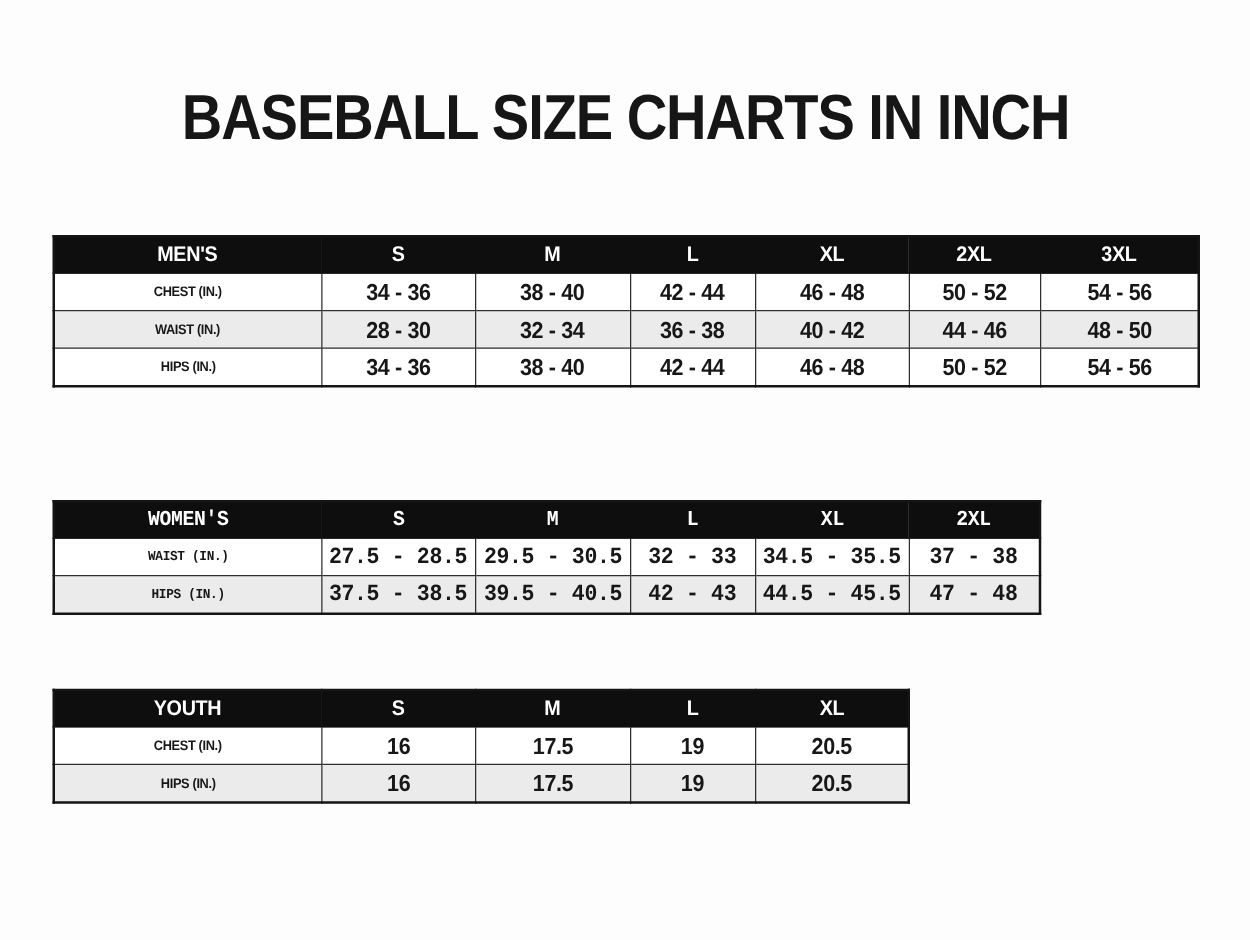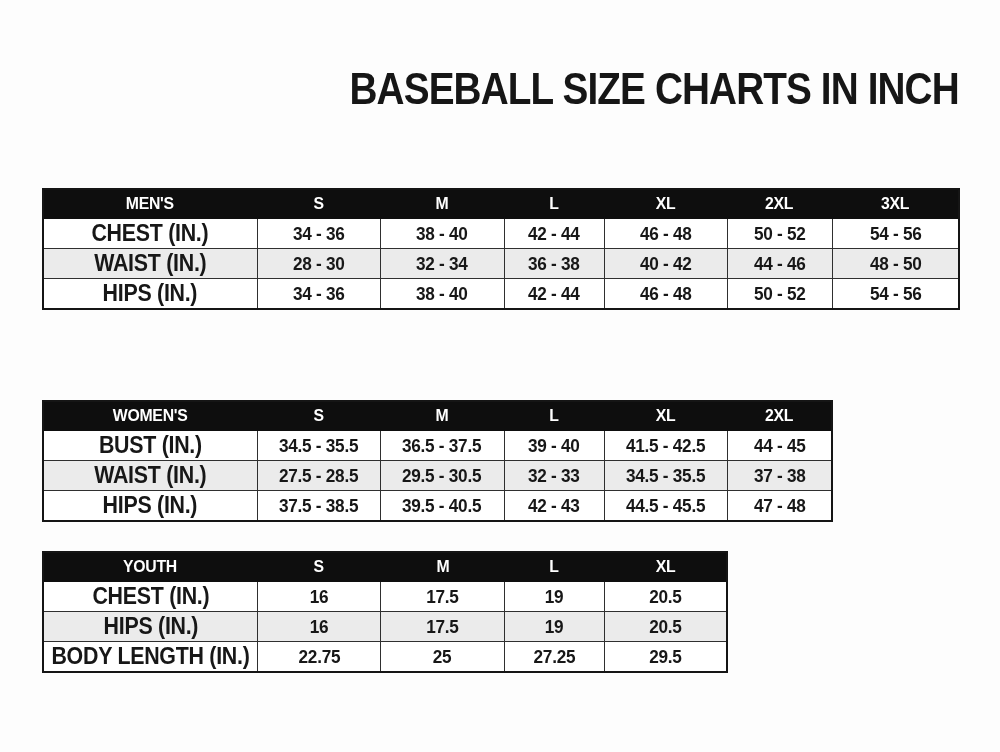--- a/index.html
+++ b/index.html
@@ -5,48 +5,48 @@
   html,body{margin:0;padding:0;background:#ffffff;}
   .page{
     position:relative;
     width:1000px;height:752px;
     background:#fdfdfd;
     font-family:"Liberation Sans",sans-serif;
     overflow:hidden;
   }
   .page-title{
     position:absolute;top:64px;left:0;width:100%;
-    margin:0;text-align:right;
-    font-size:44px;font-weight:bold;color:#161616;
+    margin:0;text-align:center;
+    font-size:51px;font-weight:bold;color:#161616;
   }
   .page-title .squeeze{letter-spacing:-1px;}
   .squeeze{display:inline-block;transform:scaleX(0.88);transform-origin:center center;white-space:nowrap;}
   .tbl-wrap{position:absolute;left:42px;}
   #tbl-0{top:188px;}
-  #tbl-1{top:400px;}
+  #tbl-1{top:400px;font-family:Liberation Mono, monospace;}
   #tbl-2{top:551px;}
   table{
     border-collapse:collapse;table-layout:fixed;
     border:2px solid #151515;
     background:#ffffff;
   }
   th{
     background:#0e0e0e;color:#ffffff;
     border:1px solid #0e0e0e;
     height:28px;padding:0;
     font-size:17px;font-weight:bold;
     text-align:center;
   }
   td{
     border:1.5px solid #2f2f2f;
     height:29px;padding:0;
     text-align:center;vertical-align:middle;
     font-size:18.5px;font-weight:bold;color:#171717;
   }
-  td.label-cell{font-size:23px;}
+  td.label-cell{font-size:11px;}
   tbody tr:nth-child(odd){background:#ffffff;}
   tbody tr:nth-child(even){background:#ebebeb;}
   td .squeeze,th .squeeze{letter-spacing:-0.3px;transform:scaleX(0.93);}
 </style>
 </head>
 <body>
 
 <div class="page">
   <h1 class="page-title"><span class="squeeze">BASEBALL SIZE CHARTS IN INCH</span></h1>
 
@@ -118,28 +118,20 @@
             <th><span class="squeeze">WOMEN'S</span></th>
             <th><span class="squeeze">S</span></th>
             <th><span class="squeeze">M</span></th>
             <th><span class="squeeze">L</span></th>
             <th><span class="squeeze">XL</span></th>
             <th><span class="squeeze">2XL</span></th>
           </tr>
         </thead>
         <tbody>
           <tr>
-            <td class="label-cell"><span class="squeeze">BUST (IN.)</span></td>
-            <td><span class="squeeze">34.5 - 35.5</span></td>
-            <td><span class="squeeze">36.5 - 37.5</span></td>
-            <td><span class="squeeze">39 - 40</span></td>
-            <td><span class="squeeze">41.5 - 42.5</span></td>
-            <td><span class="squeeze">44 - 45</span></td>
-          </tr>
-          <tr>
             <td class="label-cell"><span class="squeeze">WAIST (IN.)</span></td>
             <td><span class="squeeze">27.5 - 28.5</span></td>
             <td><span class="squeeze">29.5 - 30.5</span></td>
             <td><span class="squeeze">32 - 33</span></td>
             <td><span class="squeeze">34.5 - 35.5</span></td>
             <td><span class="squeeze">37 - 38</span></td>
           </tr>
           <tr>
             <td class="label-cell"><span class="squeeze">HIPS (IN.)</span></td>
             <td><span class="squeeze">37.5 - 38.5</span></td>
@@ -177,23 +169,16 @@
             <td><span class="squeeze">19</span></td>
             <td><span class="squeeze">20.5</span></td>
           </tr>
           <tr>
             <td class="label-cell"><span class="squeeze">HIPS (IN.)</span></td>
             <td><span class="squeeze">16</span></td>
             <td><span class="squeeze">17.5</span></td>
             <td><span class="squeeze">19</span></td>
             <td><span class="squeeze">20.5</span></td>
           </tr>
-          <tr>
-            <td class="label-cell"><span class="squeeze">BODY LENGTH (IN.)</span></td>
-            <td><span class="squeeze">22.75</span></td>
-            <td><span class="squeeze">25</span></td>
-            <td><span class="squeeze">27.25</span></td>
-            <td><span class="squeeze">29.5</span></td>
-          </tr>
         </tbody>
       </table>
     </div>
 </div>
 
 </body></html>

